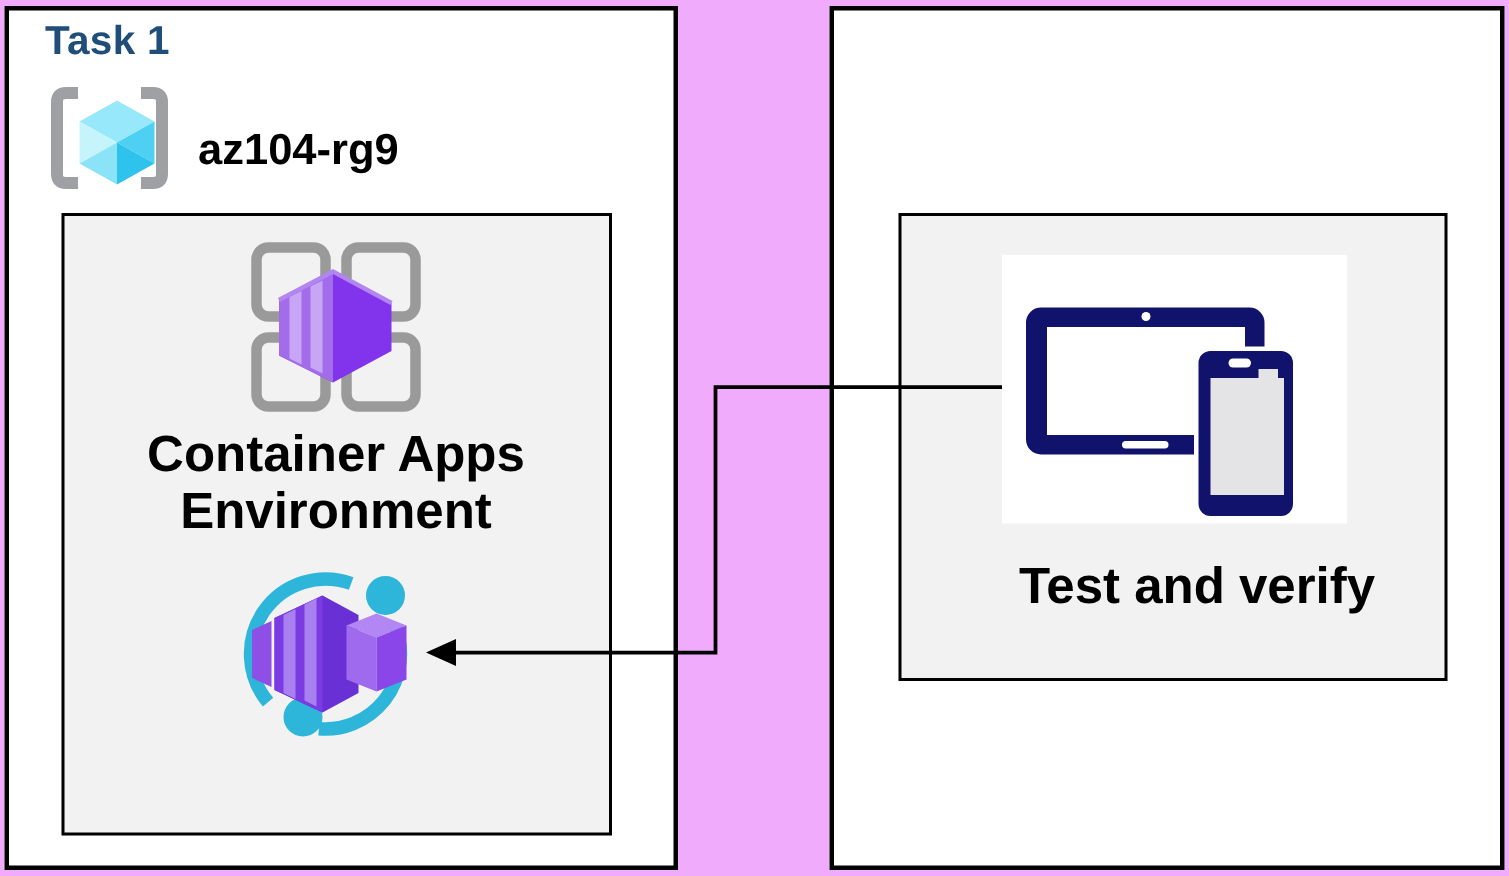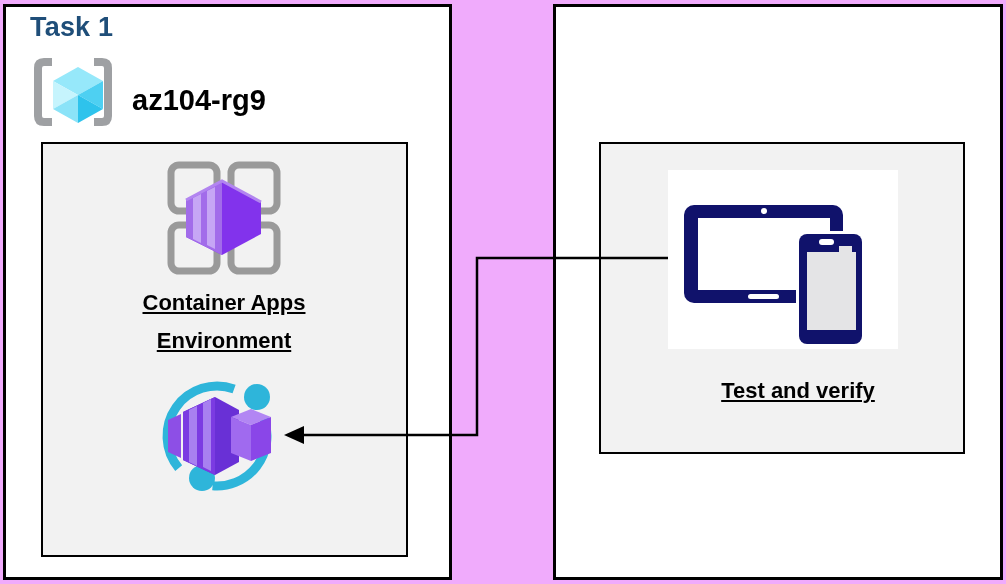--- a/index.html
+++ b/index.html
@@ -3,21 +3,21 @@
 <meta charset="utf-8">
 <style>
   html,body{margin:0;padding:0;background:#ffffff;}
   .canvas{
     position:relative;width:1006px;height:584px;background:#f0abfc;
     font-family:"Liberation Sans",sans-serif;font-weight:700;overflow:hidden;
   }
   .task-box{position:absolute;box-sizing:border-box;border:3px solid #000;background:#fff;}
   .task-title{position:absolute;color:#1F4E79;font-size:27px;letter-spacing:0.2px;}
   .inner-panel{position:absolute;box-sizing:border-box;background:#F2F2F2;border:2px solid #000;}
-  .node-label{position:absolute;color:#000;font-size:22px;line-height:38px;text-align:center;width:300px;text-decoration:underline;}
+  .node-label{position:absolute;color:#000;font-size:34px;line-height:38px;text-align:center;width:300px;}
   .rg-name{position:absolute;color:#000;font-size:29px;}
   .icon-abs{position:absolute;}
   .white-panel{position:absolute;background:#ffffff;}
   .overlay{position:absolute;left:0;top:0;pointer-events:none;z-index:10;}
 </style>
 </head>
 <body>
 
 <div class="canvas">
 

